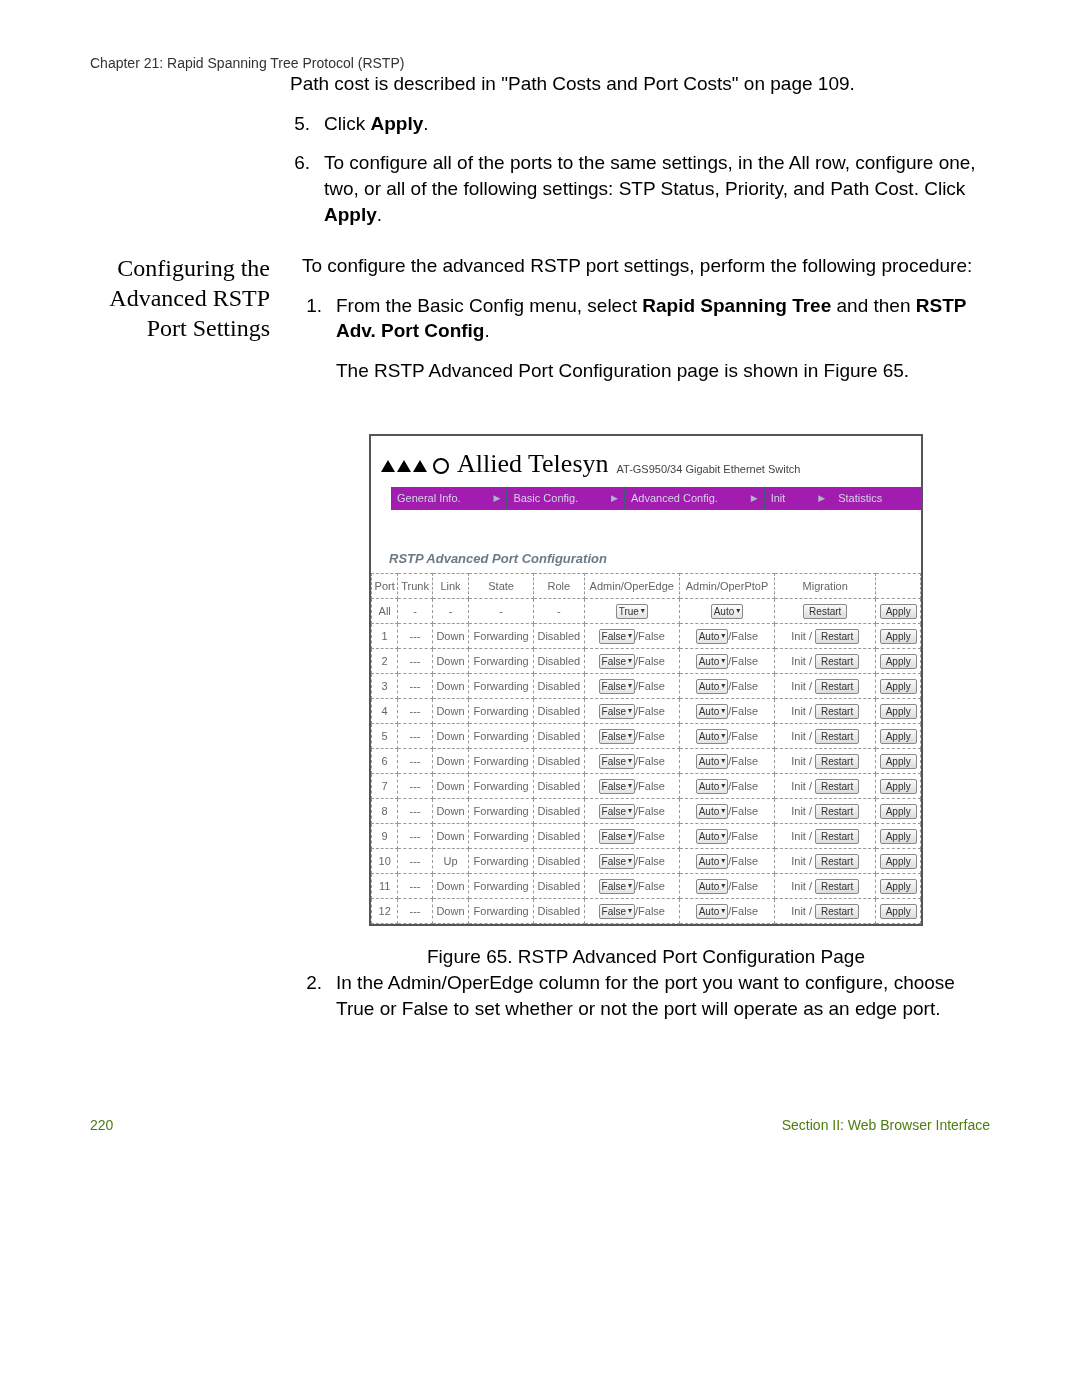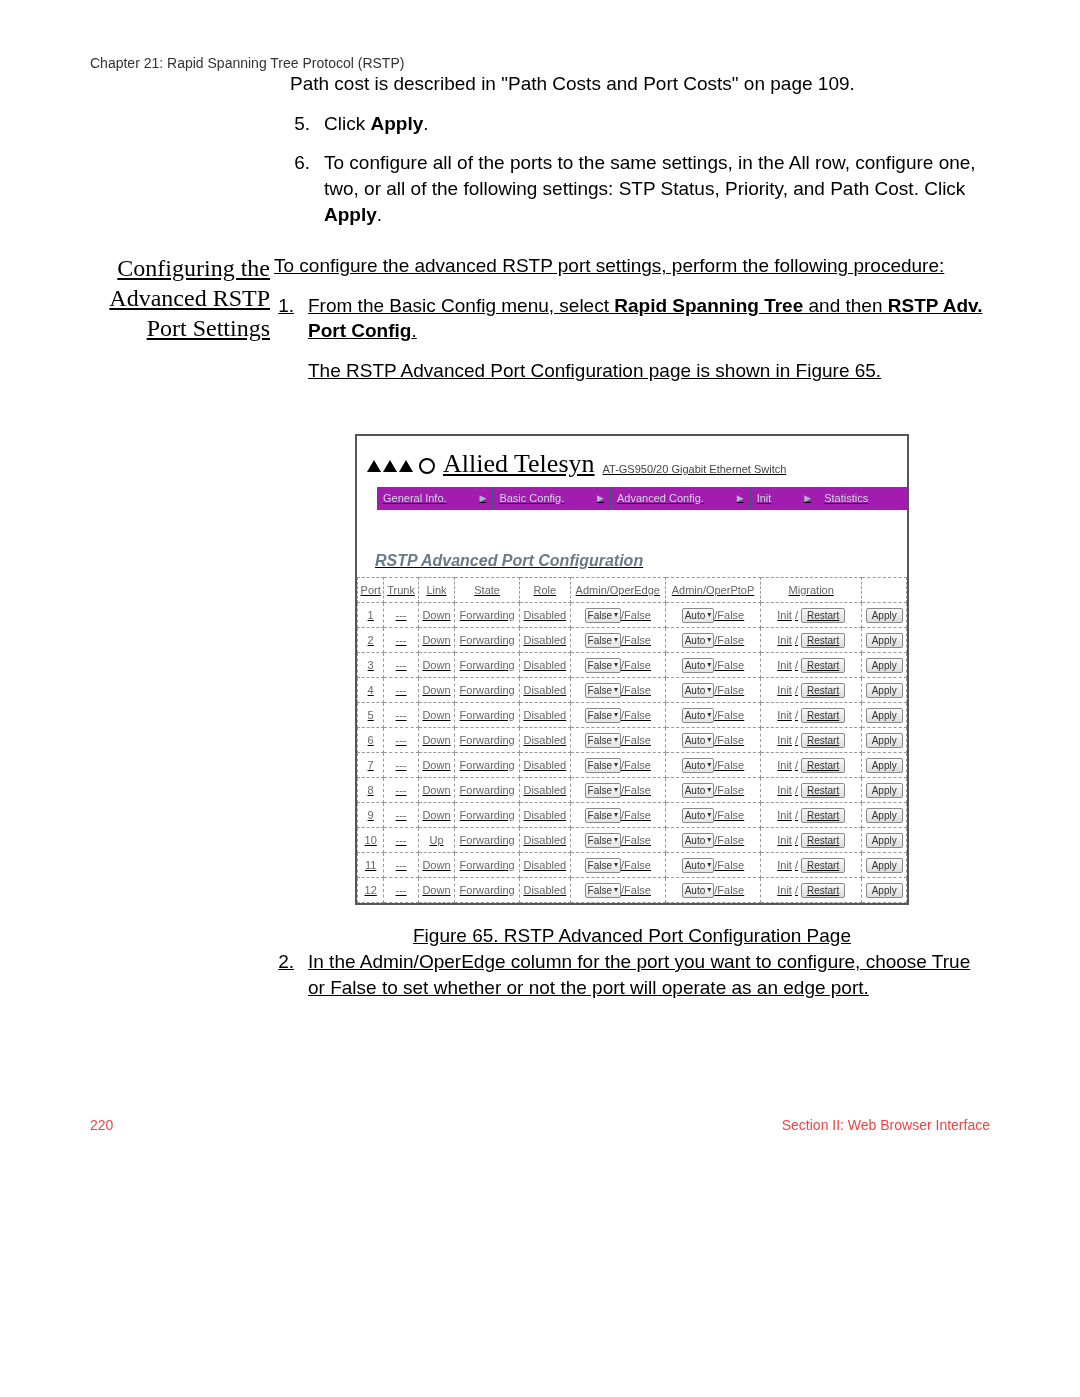--- a/index.html
+++ b/index.html
@@ -28,23 +28,22 @@
     line-height: 1.35;
   }
   .body-block p { margin: 0 0 14px 0; }
   .ol-row { display: flex; gap: 14px; margin-bottom: 14px; }
   .ol-num { width: 20px; text-align: right; }
   .ol-txt { flex: 1; }
   .bold { font-weight: bold; }
 
   .two-col {
     display: flex;
-    gap: 4px;
+    gap: 32px;
     margin-top: 26px;
-    text-decoration: underline;
   }
   .side-head {
     width: 180px;
     text-align: right;
     font-family: "Times New Roman", Times, serif;
     font-size: 24px;
     font-weight: 400;
     line-height: 1.25;
   }
   .main-col {
@@ -86,21 +85,21 @@
     border-left:1px solid #405874; display:flex; justify-content:space-between; align-items:center;
   }
   .nav-item:first-child { border-left:none; }
   .nav-arrow { font-size:9px; color:#a8b7c9; }
 
   .sect-title {
     padding: 40px 10px 6px 18px;
     font-style: italic;
     font-weight: bold;
     color: #6c7a86;
-    font-size: 16px;
+    font-size: 13px;
   }
 
   table.rstp { border-collapse: collapse; width: 100%; table-layout: fixed; }
   table.rstp th, table.rstp td {
     border-left: 1px dashed #999;
     border-right: 1px dashed #999;
     border-bottom: 1px dashed #999;
     font-size: 11px;
     color:#666;
     padding: 2px 2px;
@@ -126,21 +125,21 @@
   .fig-cap {
     text-align: center;
     font-family: Arial, Helvetica, sans-serif;
     font-size: 19px;
     margin-top: 18px;
   }
 
   .footer {
     position:absolute; left:90px; right:90px; bottom:40px;
     display:flex; justify-content:space-between;
-    font-family: Arial, Helvetica, sans-serif; font-size:14px; color:#ef4444;
+    font-family: Arial, Helvetica, sans-serif; font-size:14px; color:#4d7c0f;
   }
 </style>
 </head>
 <body>
 
 <div class="page">
 
   <div class="chapter-line">Chapter 21: Rapid Spanning Tree Protocol (RSTP)</div>
 
   <div class="body-block">
@@ -179,21 +178,21 @@
         <div class="shot-header">
           <span class="logo-stack">
             <span class="logo-tri">
                 <span class="tri"></span>
                 <span class="tri"></span>
                 <span class="tri"></span>
               </span>
             <span class="globe"></span>
           </span>
           <span class="brand">Allied Telesyn</span>
-          <span class="model">AT-GS950/20 Gigabit Ethernet Switch</span>
+          <span class="model">AT-GS950/34 Gigabit Ethernet Switch</span>
         </div>
 
         <div class="navbar">
           <div class="nav-item">
               <span>General Info.</span>
               <span class="nav-arrow">▶</span>
             </div>
           <div class="nav-item">
               <span>Basic Config.</span>
               <span class="nav-arrow">▶</span>
@@ -233,20 +232,41 @@
               <th>State</th>
               <th>Role</th>
               <th>Admin/OperEdge</th>
               <th>Admin/OperPtoP</th>
               <th>Migration</th>
               <th></th>
             </tr>
           </thead>
           <tbody id="rstp-body">
               <tr>
+                <td>All</td>
+                <td>-</td>
+                <td>-</td>
+                <td>-</td>
+                <td>-</td>
+                <td><span class="sel">
+                    <span>True</span>
+                    <span class="chev">▾</span>
+                  </span></td>
+                <td><span class="sel">
+                    <span>Auto</span>
+                    <span class="chev">▾</span>
+                  </span></td>
+                <td>
+                  <div class="mig-cell">
+                    <span class="btn">Restart</span>
+                  </div>
+                </td>
+                <td><span class="btn">Apply</span></td>
+              </tr>
+              <tr>
                 <td>1</td>
                 <td>---</td>
                 <td>Down</td>
                 <td>Forwarding</td>
                 <td>Disabled</td>
                 <td><span class="sel">
                     <span>False</span>
                     <span class="chev">▾</span>
                   </span><span>/False</span></td>
                 <td><span class="sel">

